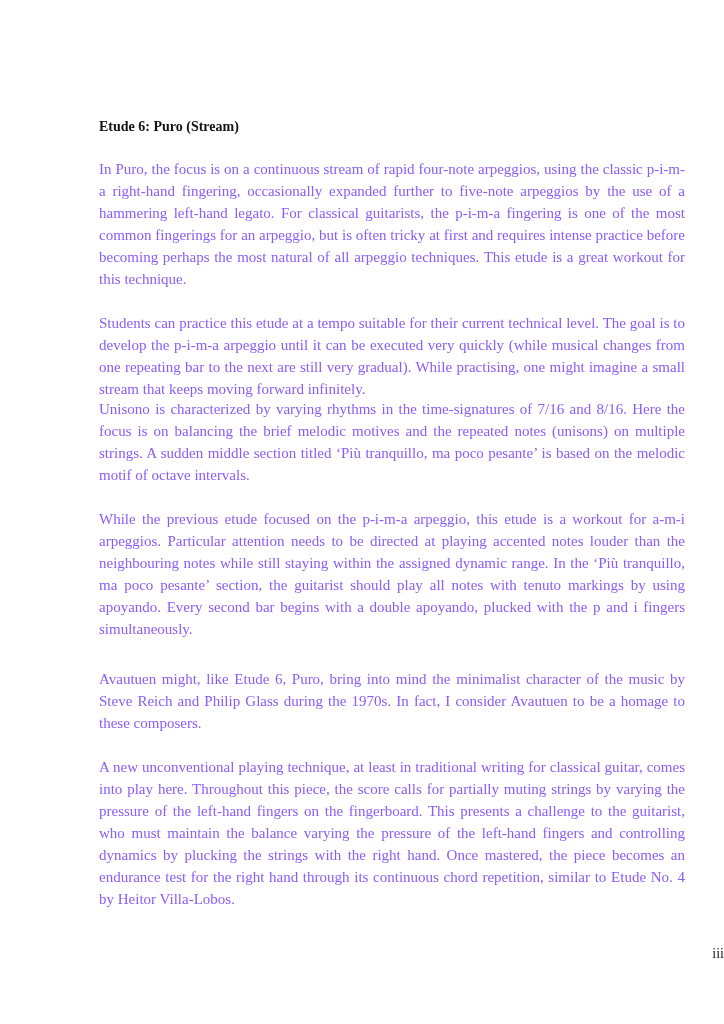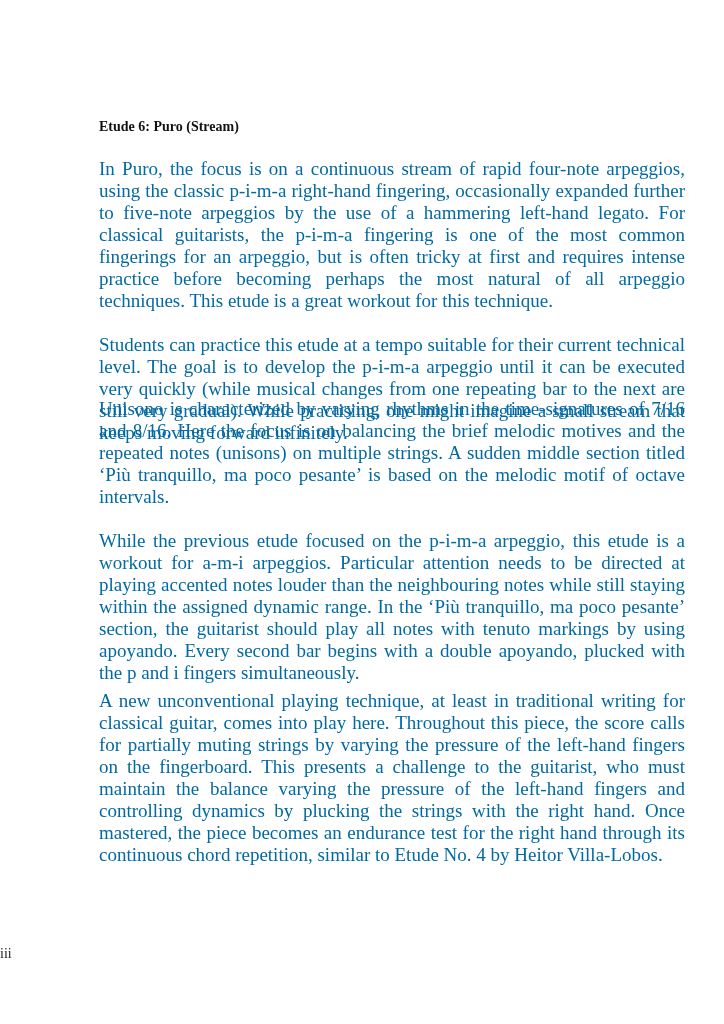--- a/index.html
+++ b/index.html
@@ -30,35 +30,35 @@
     .heading {
       font-family: "Liberation Serif", "DejaVu Serif", serif;
       font-weight: bold;
       font-size: 14px;
       line-height: 18px;
       margin: 0;
       color: #111111;
     }
     .para {
       font-family: "Liberation Serif", "DejaVu Serif", serif;
-      font-size: 19px;
+      font-size: 15px;
       line-height: 22px;
       text-align: justify;
       margin: 0;
-      color: #0369a1;
+      color: #8b5cf6;
       hyphens: none;
     }
     .gap-head { height: 22px; }
     .gap-para { height: 22px; }
     .page-number {
       position: absolute;
       left: 0;
       width: 724px;
       top: 946px;
-      text-align: left;
+      text-align: right;
       font-family: "Liberation Serif", "DejaVu Serif", serif;
       font-size: 14px;
       color: #222222;
     }
   </style>
 </head>
 <body>
 
 <div class="page">
 
@@ -72,19 +72,20 @@
 
   <div class="section" style="top:376px;">
     <div class="gap-head"></div>
     <p class="para">Unisono is characterized by varying rhythms in the time-signatures of 7/16 and 8/16. Here the focus is on balancing the brief melodic motives and the repeated notes (unisons) on multiple strings. A sudden middle section titled ‘Più tranquillo, ma poco pesante’ is based on the melodic motif of octave intervals.</p>
     <div class="gap-para"></div>
     <p class="para">While the previous etude focused on the p-i-m-a arpeggio, this etude is a workout for a-m-i arpeggios. Particular attention needs to be directed at playing accented notes louder than the neighbouring notes while still staying within the assigned dynamic range. In the ‘Più tranquillo, ma poco pesante’ section, the guitarist should play all notes with tenuto markings by using apoyando. Every second bar begins with a double apoyando, plucked with the p and i fingers simultaneously.</p>
   </div>
 
   <div class="section" style="top:646px;">
     <div class="gap-head"></div>
+    <p class="para">Avautuen might, like Etude 6, Puro, bring into mind the minimalist character of the music by Steve Reich and Philip Glass during the 1970s. In fact, I consider Avautuen to be a homage to these composers.</p>
     <div class="gap-para"></div>
     <p class="para">A new unconventional playing technique, at least in traditional writing for classical guitar, comes into play here. Throughout this piece, the score calls for partially muting strings by varying the pressure of the left-hand fingers on the fingerboard. This presents a challenge to the guitarist, who must maintain the balance varying the pressure of the left-hand fingers and controlling dynamics by plucking the strings with the right hand. Once mastered, the piece becomes an endurance test for the right hand through its continuous chord repetition, similar to Etude No. 4 by Heitor Villa-Lobos.</p>
   </div>
 
 </div>
 
 <div class="page-number">iii</div>
 
 </body></html>

